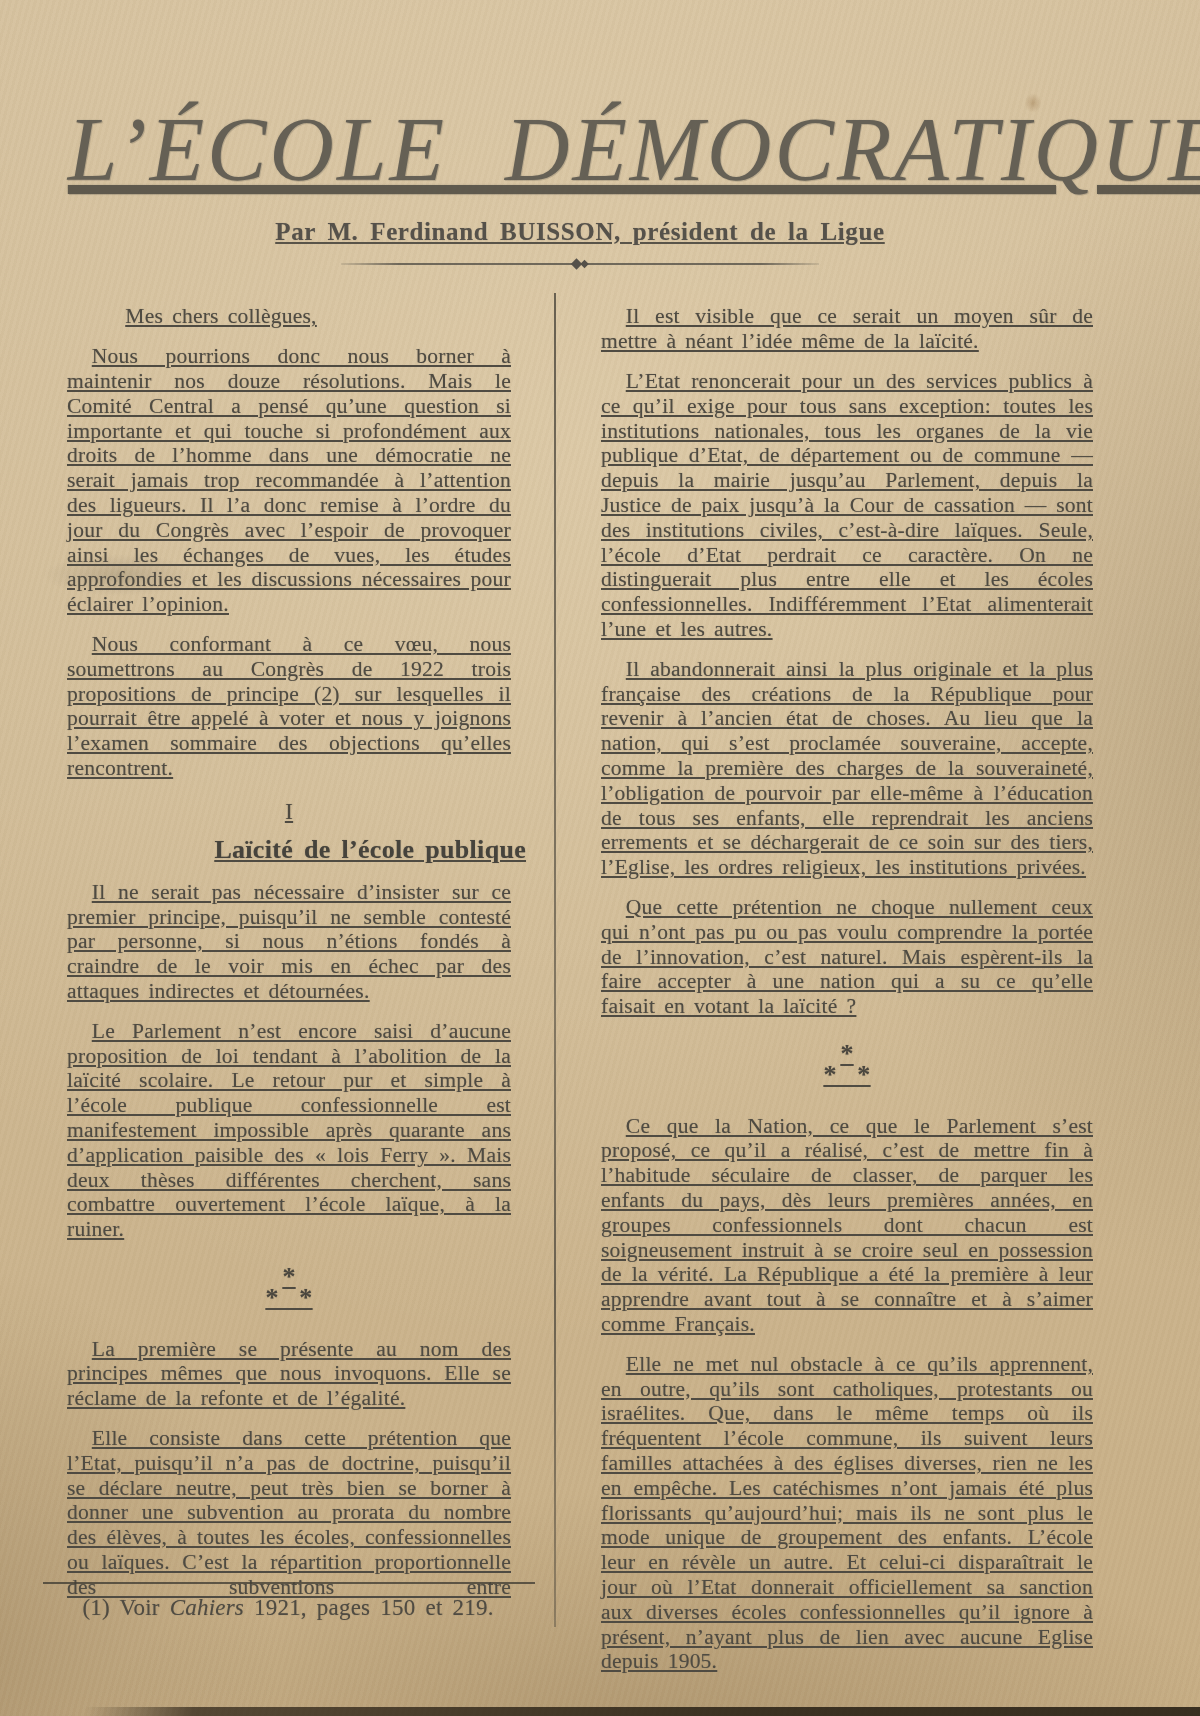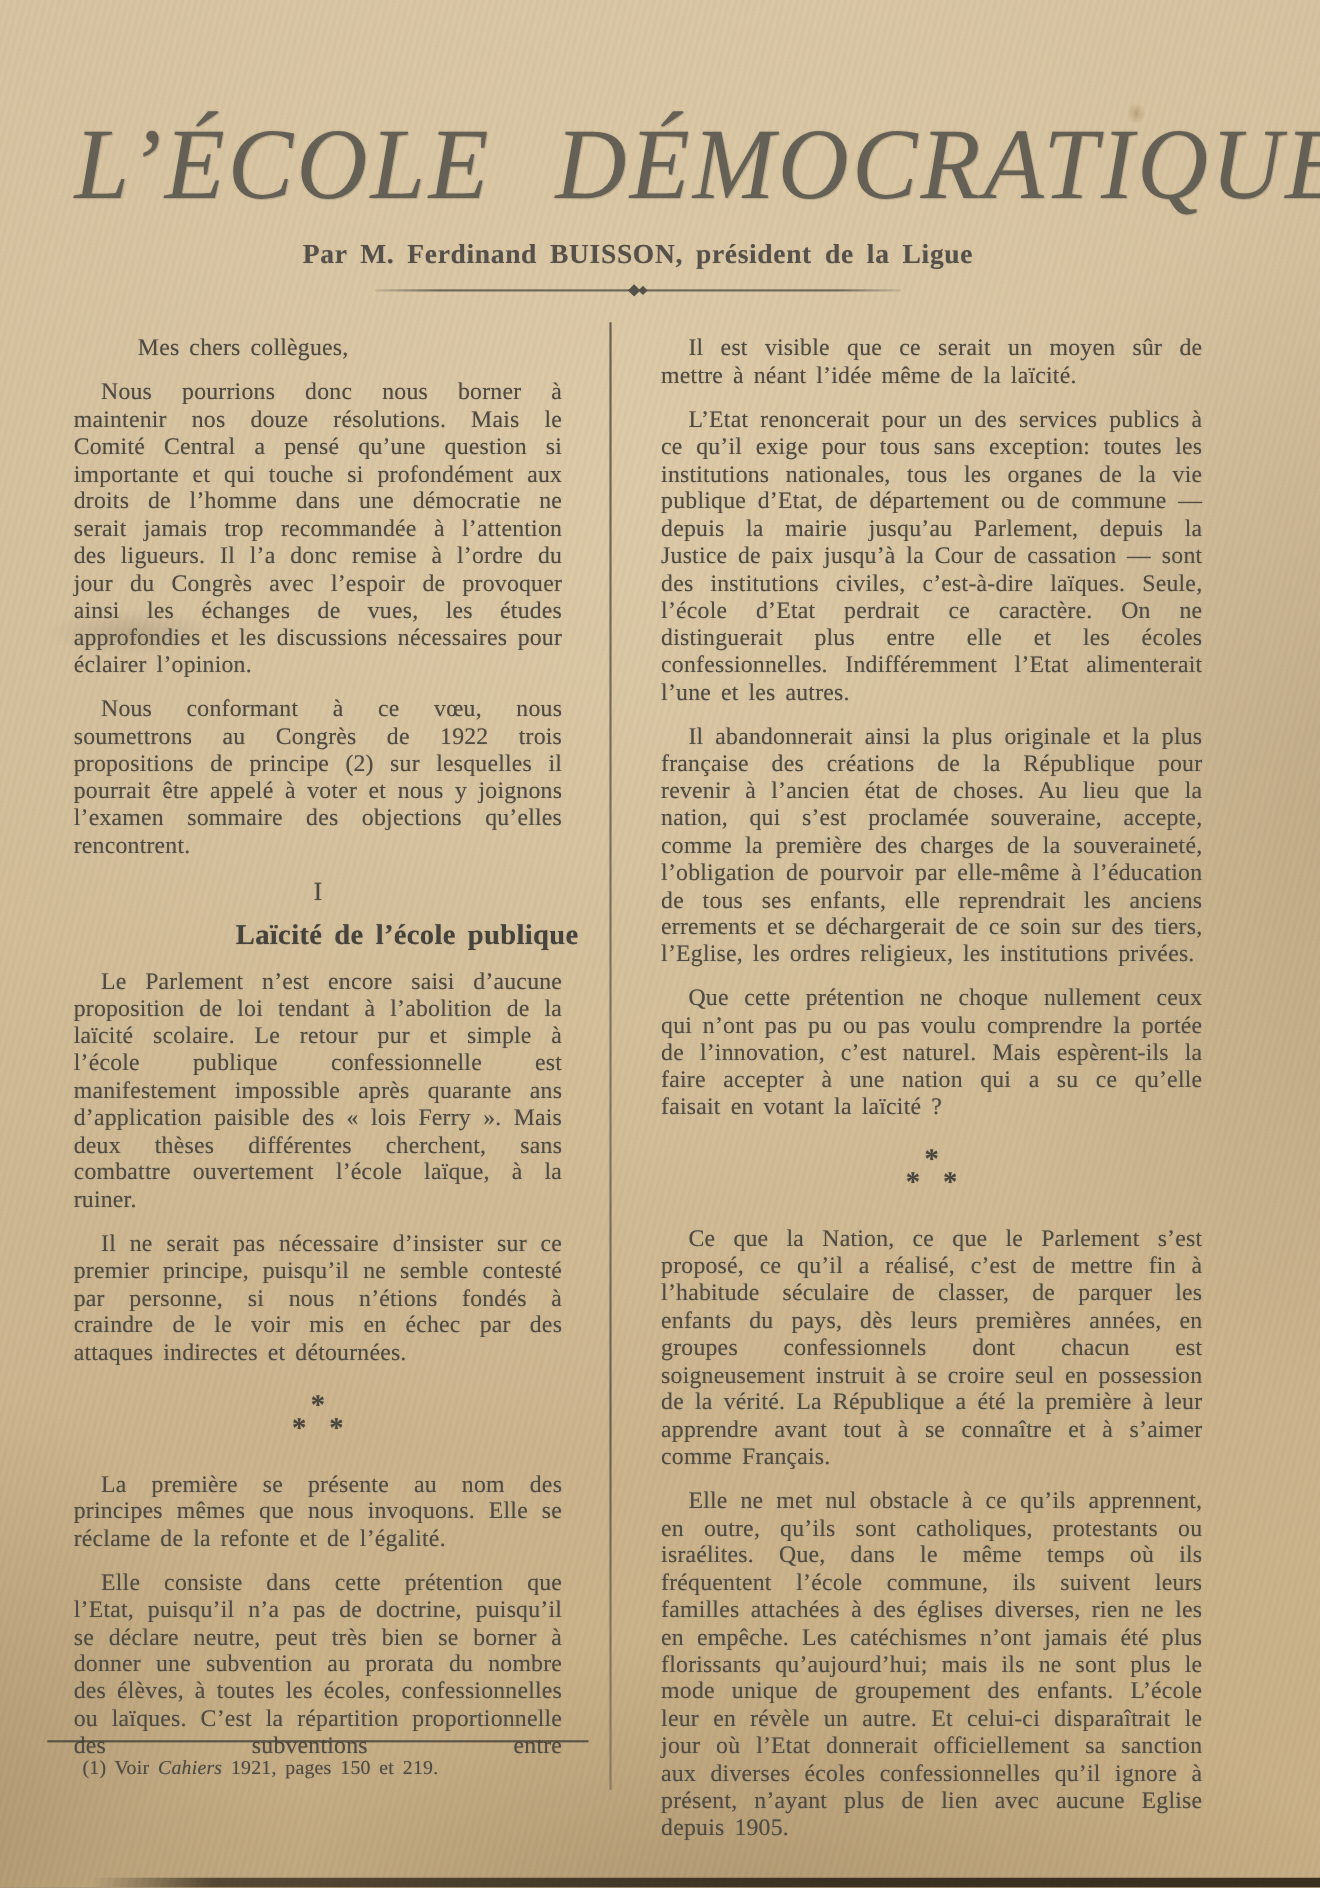--- a/index.html
+++ b/index.html
@@ -19,21 +19,21 @@
       radial-gradient(75% 26% at 55% 104%, rgba(108,84,50,.3), rgba(108,84,50,0) 66%),
       linear-gradient(175deg,#d4c09d 0%,#cfba95 42%,#c7ae85 100%);
     font-family:"Liberation Serif","DejaVu Serif",serif;
     color:#4f4b42;
   }
   .scan-edge-bottom{
     position:absolute;left:84px;right:0;bottom:0;height:9px;
     background:linear-gradient(to right, rgba(40,31,20,0) 0, rgba(40,31,20,.7) 110px, rgba(33,26,16,.82) 60%, rgba(33,26,16,.86));
     border-radius:4px 0 0 0;
   }
-  .content{padding:0 92px 0 52px;}
+  .content{padding:0 92px 0 52px;text-decoration:underline;}
   
   .masthead{margin-top:102px;text-align:center;}
   .title{
     font-style:italic;font-weight:400;
     font-size:92px;line-height:1.04;
     letter-spacing:3px;word-spacing:34px;
     white-space:nowrap;
     color:#56534b;opacity:.88;
     transform:scaleX(.97);transform-origin:center;
     text-shadow:1px 1px 0 rgba(86,82,73,.22), 0 0 2px rgba(86,82,73,.28);
@@ -88,21 +88,21 @@
   }
   .blk-asterism{
     text-align:center;text-indent:0;white-space:pre-line;
     font-weight:700;font-size:26px;line-height:.82;
     word-spacing:14px;margin:24px 0 28px;color:#4a463e;
   }
   
   .footnote-block{margin-top:14px;}
   .footnote-rule{height:2px;width:102%;margin-left:-1%;background:rgba(66,62,53,.8);margin-bottom:10px;}
   .footnote{
-    margin:0;font-size:18px;line-height:27px;
+    margin:0;font-size:23px;line-height:27px;
     text-indent:1.5em;text-align:left;
     word-spacing:.18em;letter-spacing:.2px;
     color:#4f4b42;text-shadow:0 0 1px rgba(79,75,66,.45);
   }
   .footnote em{font-style:italic;}
 </style>
 </head>
 <body>
 
 <div class="page">
@@ -129,23 +129,23 @@
 
 
           <p class="blk blk-para">Nous pourrions donc nous borner à maintenir nos douze résolutions. Mais le Comité Central a pensé qu’une question si importante et qui touche si profondément aux droits de l’homme dans une démocratie ne serait jamais trop recommandée à l’attention des ligueurs. Il l’a donc remise à l’ordre du jour du Congrès avec l’espoir de provoquer ainsi les échanges de vues, les études approfondies et les discussions nécessaires pour éclairer l’opinion.</p>
 
           <p class="blk blk-para">Nous conformant à ce vœu, nous soumettrons au Congrès de 1922 trois propositions de principe (2) sur lesquelles il pourrait être appelé à voter et nous y joignons l’examen sommaire des objections qu’elles rencontrent.</p>
 
           <p class="blk blk-roman">I</p>
 
           <p class="blk blk-heading">Laïcité de l’école publique</p>
 
+          <p class="blk blk-para">Il ne serait pas nécessaire d’insister sur ce premier principe, puisqu’il ne semble contesté par personne, si nous n’étions fondés à craindre de le voir mis en échec par des attaques indirectes et détournées.</p>
+
           <p class="blk blk-para">Le Parlement n’est encore saisi d’aucune proposition de loi tendant à l’abolition de la laïcité scolaire. Le retour pur et simple à l’école publique confessionnelle est manifestement impossible après quarante ans d’application paisible des « lois Ferry ». Mais deux thèses différentes cherchent, sans combattre ouvertement l’école laïque, à la ruiner.</p>
-
-          <p class="blk blk-para">Il ne serait pas nécessaire d’insister sur ce premier principe, puisqu’il ne semble contesté par personne, si nous n’étions fondés à craindre de le voir mis en échec par des attaques indirectes et détournées.</p>
 
           <p class="blk blk-asterism">*
 * *</p>
 
           <p class="blk blk-para">La première se présente au nom des principes mêmes que nous invoquons. Elle se réclame de la refonte et de l’égalité.</p>
 
           <p class="blk blk-para-open">Elle consiste dans cette prétention que l’Etat, puisqu’il n’a pas de doctrine, puisqu’il se déclare neutre, peut très bien se borner à donner une subvention au prorata du nombre des élèves, à toutes les écoles, confessionnelles ou laïques. C’est la répartition proportionnelle des subventions entre</p>
         </div>
 
       <div class="col-rule"></div>

